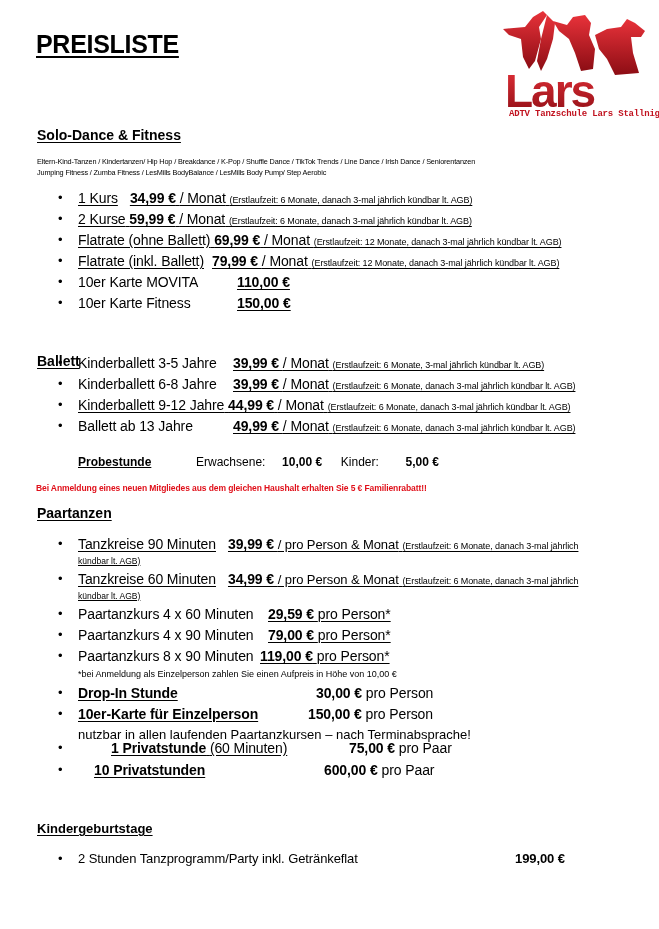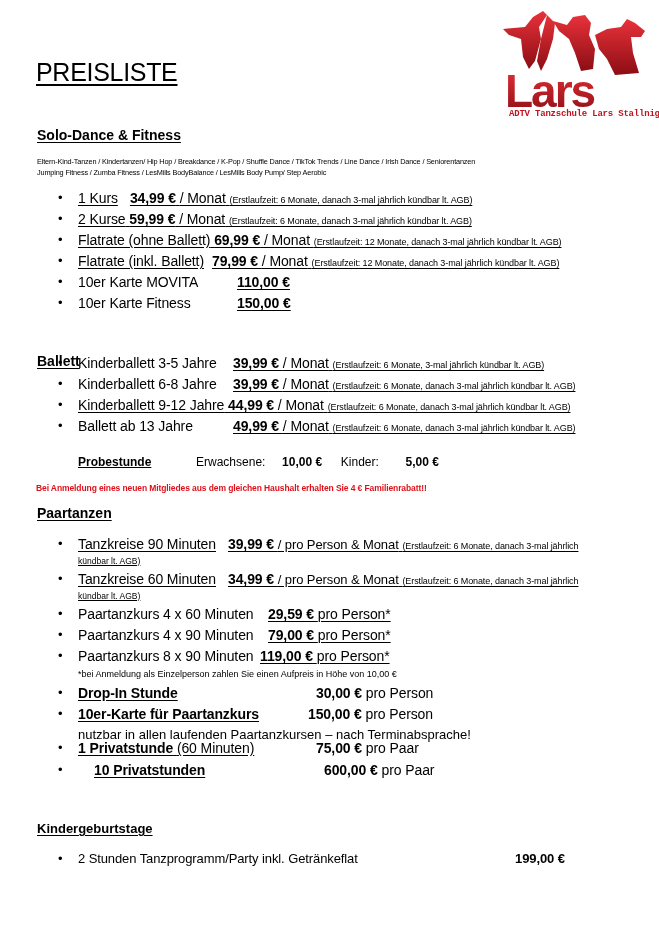--- a/index.html
+++ b/index.html
@@ -1,20 +1,20 @@
 <!DOCTYPE html>
 <html><head>
 <meta charset="utf-8">
 <style>
   html, body { margin: 0; padding: 0; background: #ffffff; }
   body { width: 659px; height: 929px; position: relative; overflow: hidden;
          font-family: "Liberation Sans", "DejaVu Sans", sans-serif; color: #000; }
   .abs { position: absolute; white-space: nowrap; }
-  .title { left: 36px; top: 30px; font-size: 25px; font-weight: normal; text-decoration: underline;
-           text-decoration-thickness: 2px; text-underline-offset: 3px; letter-spacing: -0.3px; margin-top: 28px; }
+  .title { left: 36px; top: 30px; font-size: 25px; font-weight: bold; text-decoration: underline;
+           text-decoration-thickness: 2px; text-underline-offset: 3px; letter-spacing: -0.3px; }
   .logo { left: 495px; top: 9px; width: 160px; height: 118px; }
   .logo-text { position: absolute; left: 14px; top: 100px; font-size: 9px; font-weight: bold; color: #c1121f;
                letter-spacing: -0.2px; font-family: Liberation Mono, monospace; }
   .h2 { font-size: 14px; font-weight: bold; text-decoration: underline; text-underline-offset: 2px; left: 37px; }
   .small-list { left: 37px; font-size: 7.3px; line-height: 11px; letter-spacing: -0.15px; }
   .item { position: absolute; left: 58px; white-space: nowrap; font-size: 14px; }
   .item .bullet { position: absolute; left: 0; top: 0; font-size: 13px; }
   .item .txt { position: absolute; left: 20px; top: 0; text-decoration: underline; text-underline-offset: 2px;
                letter-spacing: -0.1px; }
   .item .txt.nu { text-decoration: none; }
@@ -122,21 +122,21 @@
   <span style="display:inline-block;width:38px"></span>
   <span>Erwachsene:</span>
   <span style="display:inline-block;width:10px"></span>
   <span class="b">10,00 €</span>
   <span style="display:inline-block;width:12px"></span>
   <span>Kinder:</span>
   <span style="display:inline-block;width:20px"></span>
   <span class="b">5,00 €</span>
 </div>
 
-<div class="abs red" style="top:483px;">Bei Anmeldung eines neuen Mitgliedes aus dem gleichen Haushalt erhalten Sie 4 € Familienrabatt!!</div>
+<div class="abs red" style="top:483px;">Bei Anmeldung eines neuen Mitgliedes aus dem gleichen Haushalt erhalten Sie 5 € Familienrabatt!!</div>
 
 <div class="abs h2" style="top:505px;">Paartanzen</div>
 
 <div class="item" style="top:536px;">
   <span class="bullet">•</span>
   <span class="txt">
     <span>Tanzkreise 90 Minuten</span><span class="gap" style="width:12px"></span><span class="b">39,99 €</span> <span style="font-size:13px">/ pro Person &amp; Monat</span> <span class="note">(Erstlaufzeit: 6 Monate, danach 3-mal jährlich</span>
   </span>
 </div>
 <div class="abs sub" style="left:78px;top:556px;">kündbar lt. AGB)</div>
@@ -172,29 +172,29 @@
 
 <div class="item" style="top:685px;">
   <span class="bullet">•</span>
   <span class="txt nu">
     <span class="b" style="display:inline-block;text-decoration:underline;width:238px">Drop-In Stunde</span><span class="b">30,00 €</span> <span>pro Person</span>
   </span>
 </div>
 <div class="item" style="top:706px;">
   <span class="bullet">•</span>
   <span class="txt nu">
-    <span class="b" style="display:inline-block;width:230px;"><span style="text-decoration:underline">10er-Karte für Paartanzkurs</span></span><span class="b">150,00 €</span> <span>pro Person</span>
+    <span class="b" style="display:inline-block;width:230px;"><span style="text-decoration:underline">10er-Karte für Einzelperson</span></span><span class="b">150,00 €</span> <span>pro Person</span>
   </span>
 </div>
 <div class="abs" style="left:78px;top:727px;font-size:13px;">nutzbar in allen laufenden Paartanzkursen – nach Terminabsprache!</div>
 
 <div class="item" style="top:740px;">
   <span class="bullet">•</span>
   <span class="txt nu">
-    <span style="display:inline-block;width:238px;"><span style="text-decoration:underline"><span class="b">1 Privatstunde</span> <span>(60 Minuten)</span></span></span><span class="b">75,00 €</span> <span>pro Paar</span>
+    <span style="display:inline-block;width:238px;margin-left:33px;"><span style="text-decoration:underline"><span class="b">1 Privatstunde</span> <span>(60 Minuten)</span></span></span><span class="b">75,00 €</span> <span>pro Paar</span>
   </span>
 </div>
 <div class="item" style="top:762px;">
   <span class="bullet">•</span>
   <span class="txt nu">
     <span class="b" style="display:inline-block;width:230px;margin-left:16px;"><span style="text-decoration:underline">10 Privatstunden</span></span><span class="b">600,00 €</span> <span>pro Paar</span>
   </span>
 </div>
 
 <div class="abs h2" style="top:821px;font-size:13px;">Kindergeburtstage</div>

